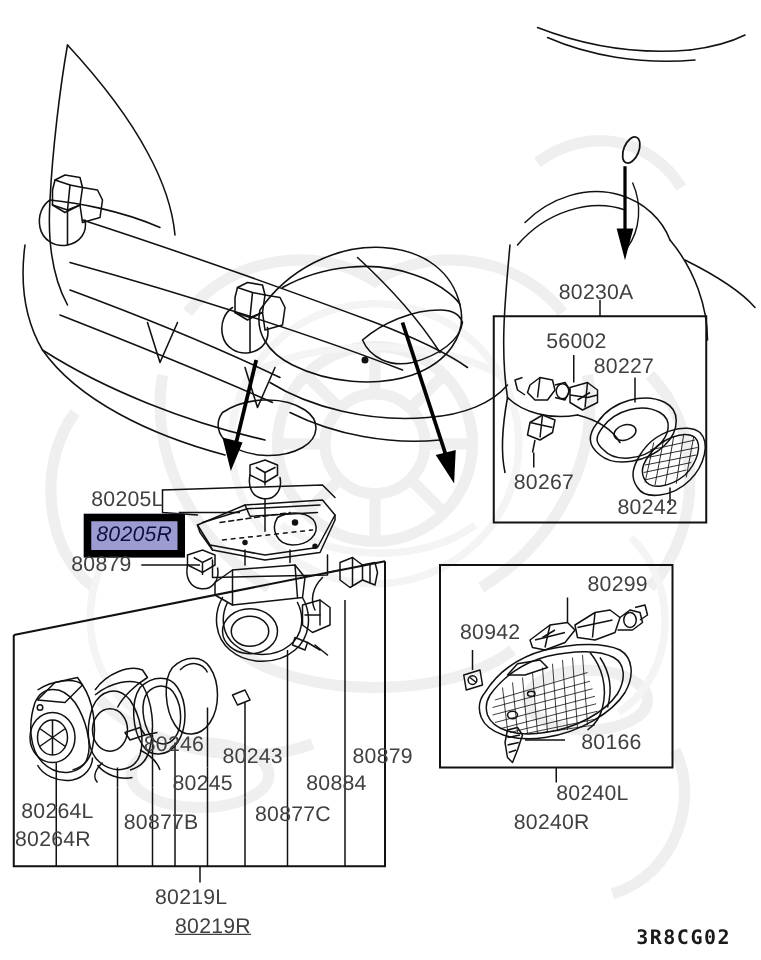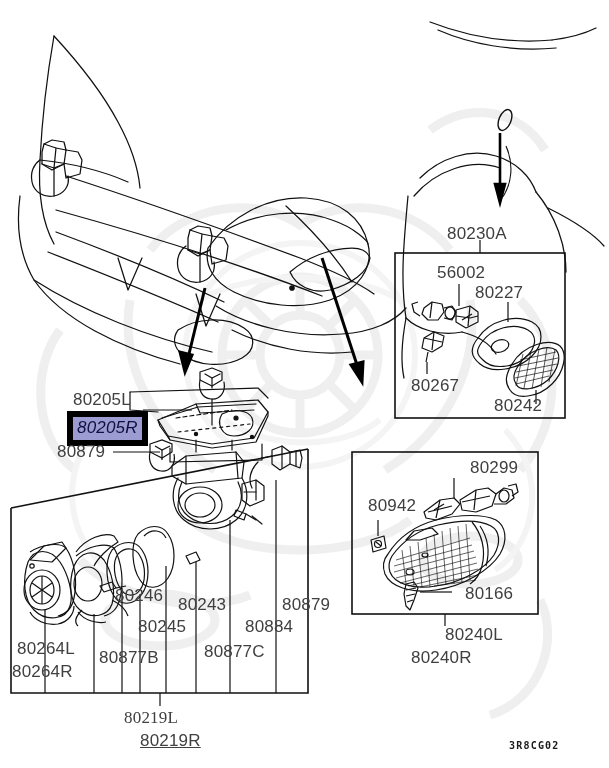--- a/index.html
+++ b/index.html
@@ -36,21 +36,21 @@
   .lbl.sel {
     background: #9c9cd2;
     border: 6px solid #000000;
     padding: 1px 4px 2px 4px;
     color: #101040;
     font-style: italic;
   }
   .plate {
     position: absolute;
     font-family: "DejaVu Sans Mono", "Liberation Mono", monospace;
-    font-size: 10px;
+    font-size: 16px;
     font-weight: bold;
     letter-spacing: 1.2px;
     color: #1a1a1a;
     white-space: nowrap;
   }
 </style>
 </head>
 <body>
 
 <div id="diagram-root">
@@ -443,18 +443,18 @@
 
   <div class="lbl" style="left:70px; top:586px;margin-left:45px;">80246</div>
   <div class="lbl" style="left:138px; top:617px;">80245</div>
   <div class="lbl" style="left:245px; top:617px;">80884</div>
 
   <div class="lbl" style="left:17px; top:639px;">80264L</div>
   <div class="lbl" style="left:99px; top:626px;margin-top:22px;">80877B</div>
   <div class="lbl" style="left:204px; top:642px;">80877C</div>
   <div class="lbl" style="left:12px; top:662px;">80264R</div>
 
-  <div class="lbl" style="left:124px; top:708px;font-family:Liberation Serif, serif;">80219L</div>
+  <div class="lbl" style="left:124px; top:708px;">80219L</div>
   <div class="lbl" style="left:140px; top:731px;text-decoration:underline;">80219R</div>
 
   <div class="plate" style="left:509px; top:740px;">3R8CG02</div>
 
 </div>
 
 </body></html>

